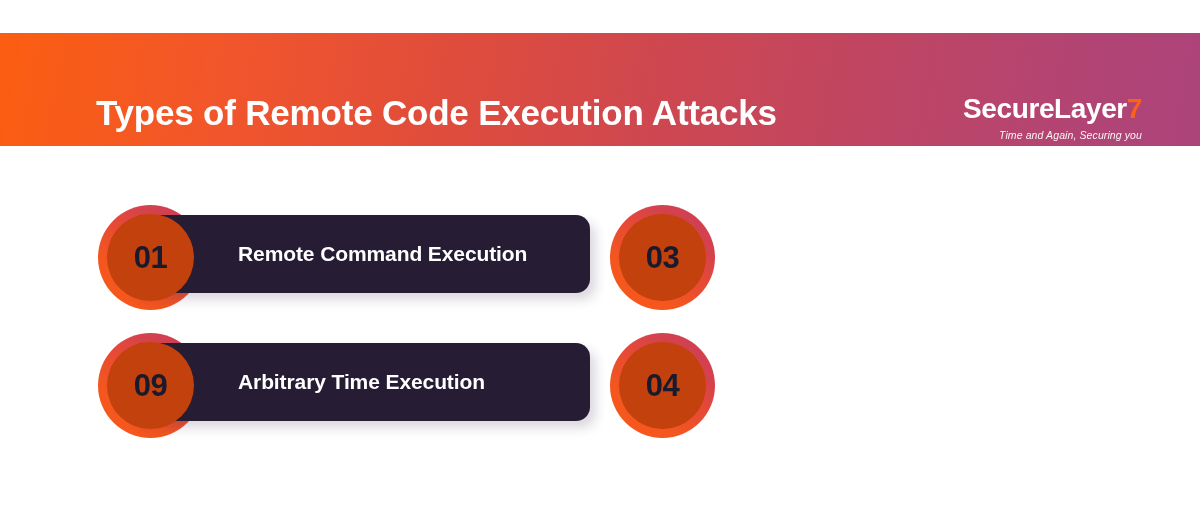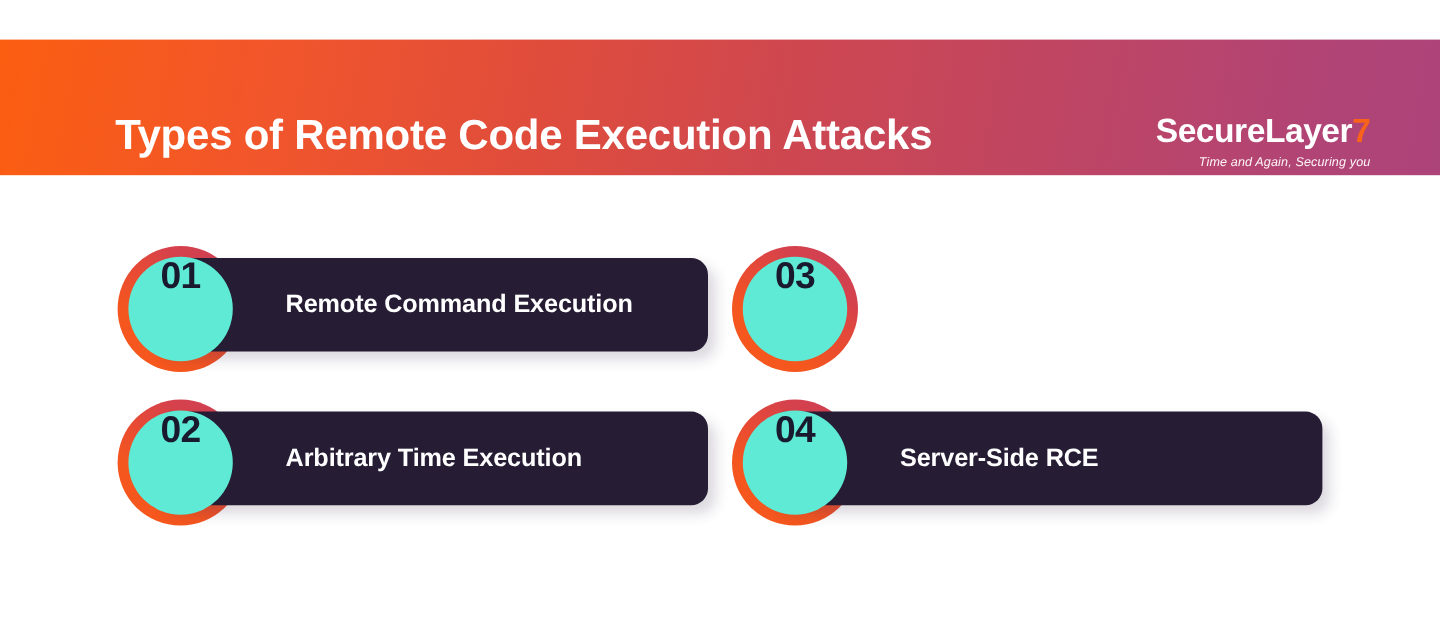--- a/index.html
+++ b/index.html
@@ -133,24 +133,24 @@
     z-index: 1;
   }
   
   .card-disc {
     position: absolute;
     left: 9px;
     top: 9px;
     width: 87px;
     height: 87px;
     border-radius: 50%;
-    background: #5eead4;
+    background: #c2410c;
     z-index: 3;
     display: flex;
-    align-items: flex-start;
+    align-items: center;
     justify-content: center;
   }
   .card-number {
     font-size: 31px;
     font-weight: bold;
     color: #191A2E;
     letter-spacing: -0.5px;
     line-height: 1;
   }
 </style>
@@ -177,34 +177,31 @@
       <span class="card-number">01</span>
     </div>
   </div>
 
   <div class="card card-c1 card-r2">
     <div class="card-ring"></div>
     <div class="card-body">
       <div class="card-label">Arbitrary Time Execution</div>
     </div>
     <div class="card-disc">
-      <span class="card-number">02</span>
+      <span class="card-number">09</span>
     </div>
   </div>
 
   <div class="card card-c2 card-r1">
     <div class="card-ring"></div>
     <div class="card-disc">
       <span class="card-number">03</span>
     </div>
   </div>
 
   <div class="card card-c2 card-r2">
     <div class="card-ring"></div>
-    <div class="card-body">
-      <div class="card-label">Server-Side RCE</div>
-    </div>
     <div class="card-disc">
       <span class="card-number">04</span>
     </div>
   </div>
 
 </div>
 
 </body></html>

